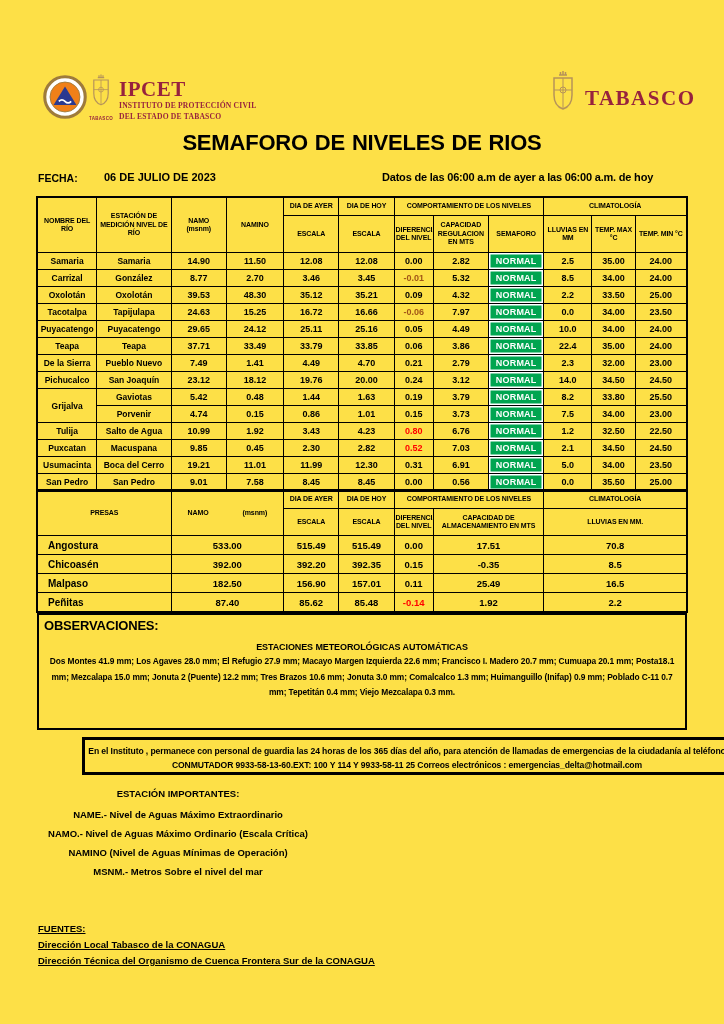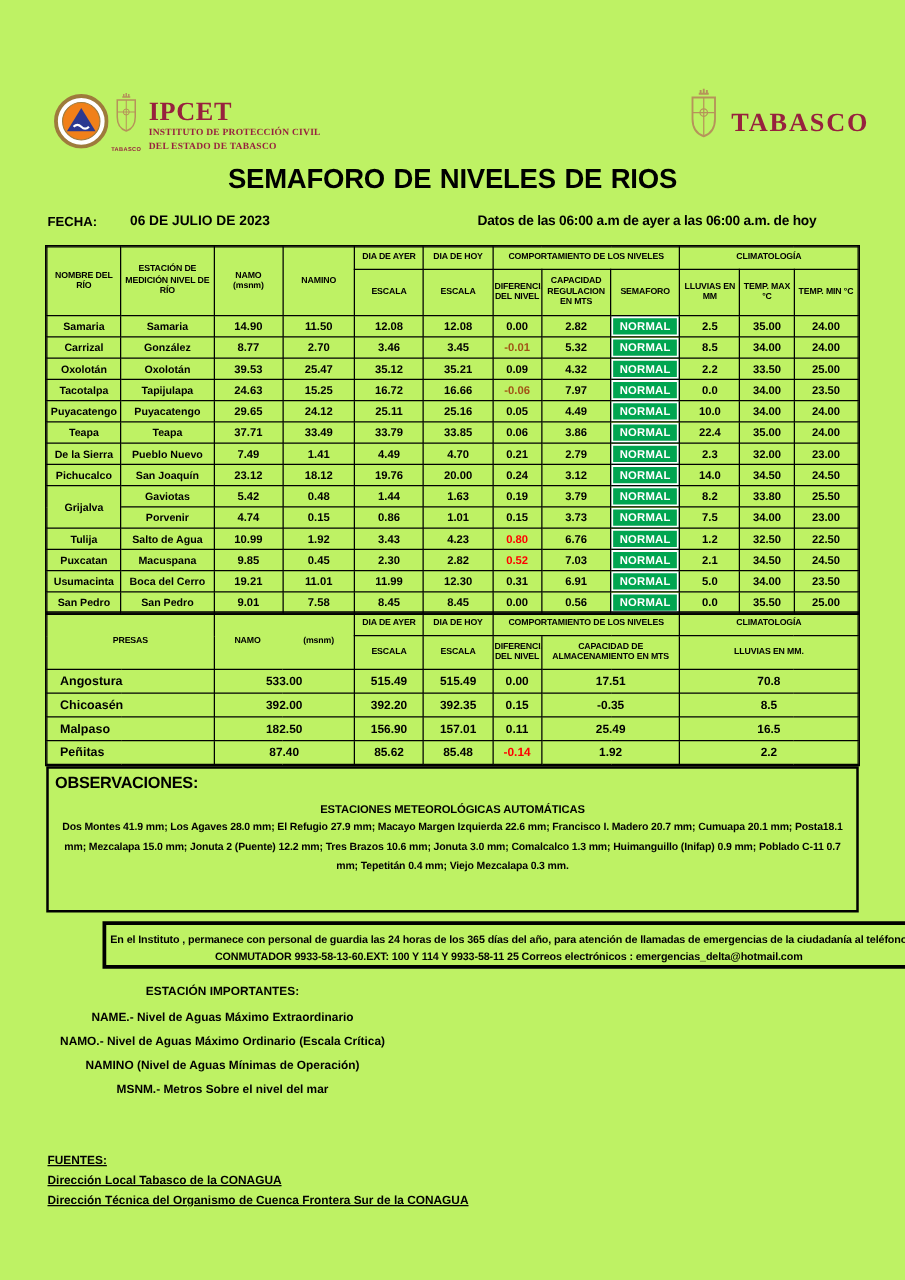--- a/index.html
+++ b/index.html
@@ -1,16 +1,16 @@
 <!DOCTYPE html>
 <html style="--maroon: #97223E; --gold: #B6935A; --semaforo-green: #00A550; --negative-brown: #A15517; --alert-red: #FF0000;"><head>
 <meta charset="utf-8">
 <style>
   html,body{margin:0;padding:0;background:#e8e8e8;}
-  .page{position:relative;width:724px;height:1024px;background:#bef264;margin:0 auto;
+  .page{position:relative;width:724px;height:1024px;background:#fde047;margin:0 auto;
         font-family:"Liberation Sans",sans-serif;font-weight:bold;color:#000;overflow:hidden;}
 
   
   .seal{position:absolute;left:43px;top:75px;}
   .shield-wrap{position:absolute;left:88px;top:73px;width:26px;text-align:center;}
   .shield-cap{font-size:4.5px;color:var(--maroon);letter-spacing:.3px;margin-top:1px;}
   .ipcet-block{position:absolute;left:119px;top:79px;color:var(--maroon);font-family:"Liberation Serif",serif;}
   .ipcet-acronym{font-size:21px;letter-spacing:.5px;line-height:1;}
   .ipcet-line{font-size:7.6px;line-height:1.35;letter-spacing:.2px;margin-top:1px;}
   .brand-right{position:absolute;left:548px;top:67px;display:flex;align-items:flex-start;}
@@ -182,21 +182,21 @@
           <td>5.32</td>
           <td class="sem">NORMAL</td>
           <td>8.5</td>
           <td>34.00</td>
           <td>24.00</td>
         </tr>
         <tr>
           <td class="txt" rowspan="1">Oxolotán</td>
           <td class="txt">Oxolotán</td>
           <td>39.53</td>
-          <td>25.47</td>
+          <td>48.30</td>
           <td>35.12</td>
           <td>35.21</td>
           <td>0.09</td>
           <td>4.32</td>
           <td class="sem">NORMAL</td>
           <td>2.2</td>
           <td>33.50</td>
           <td>25.00</td>
         </tr>
         <tr>

